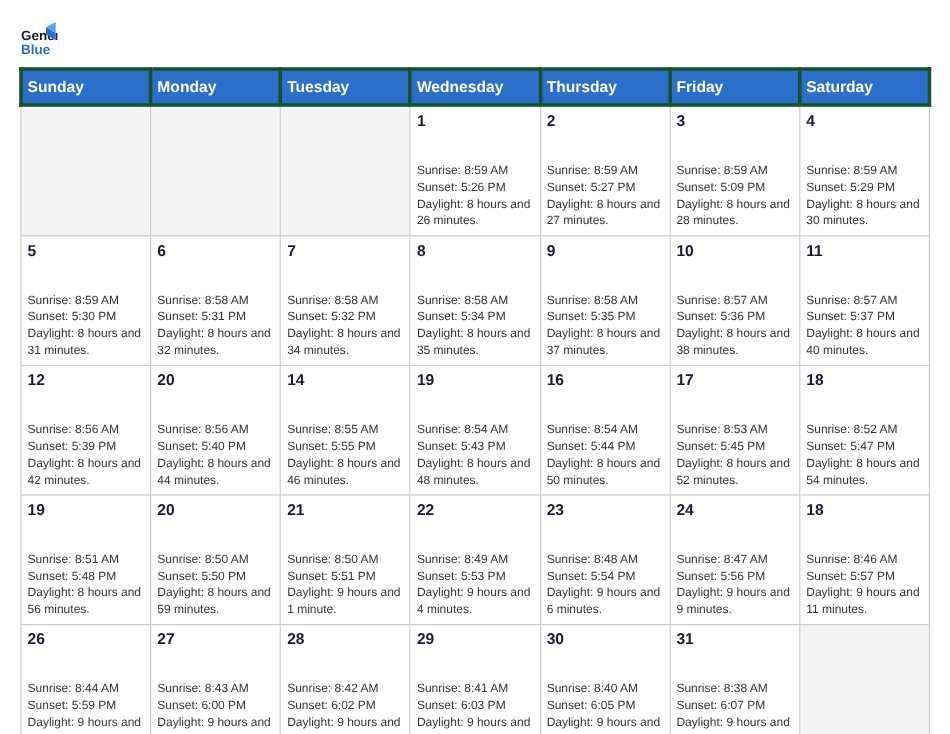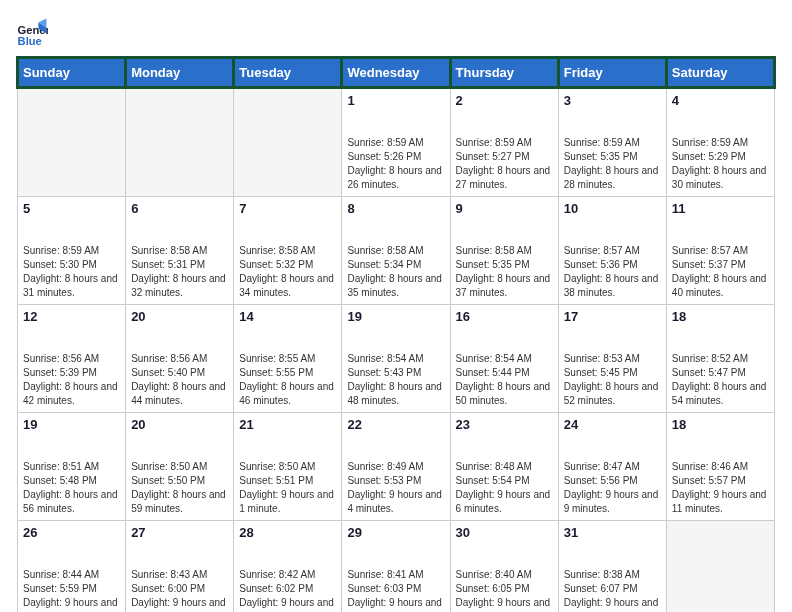--- a/index.html
+++ b/index.html
@@ -118,21 +118,21 @@
         </td>
         <td>
           <div class="day-num">2</div>
           <div class="day-info">Sunrise: 8:59 AM
 Sunset: 5:27 PM
 Daylight: 8 hours and 27 minutes.</div>
         </td>
         <td>
           <div class="day-num">3</div>
           <div class="day-info">Sunrise: 8:59 AM
-Sunset: 5:35 PM
+Sunset: 5:09 PM
 Daylight: 8 hours and 28 minutes.</div>
         </td>
         <td>
           <div class="day-num">4</div>
           <div class="day-info">Sunrise: 8:59 AM
 Sunset: 5:29 PM
 Daylight: 8 hours and 30 minutes.</div>
         </td>
       </tr>
       <tr>

